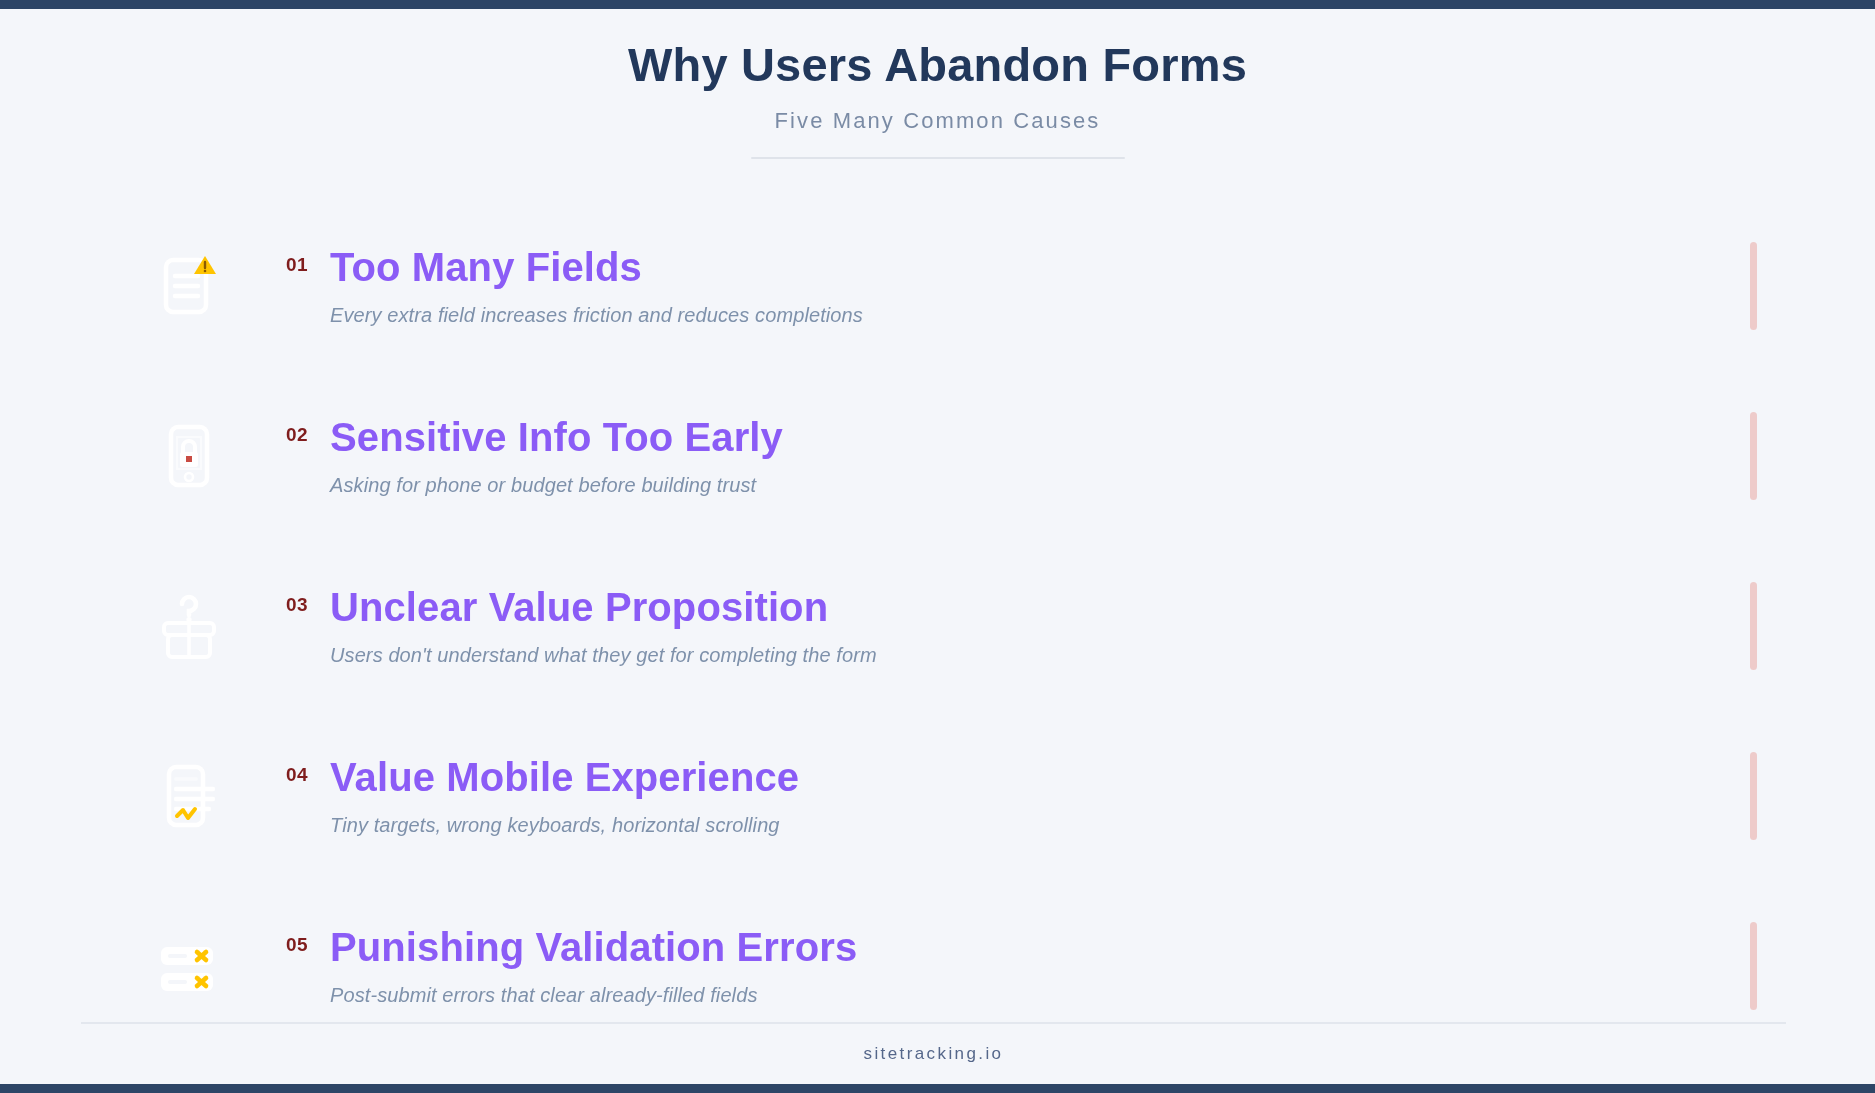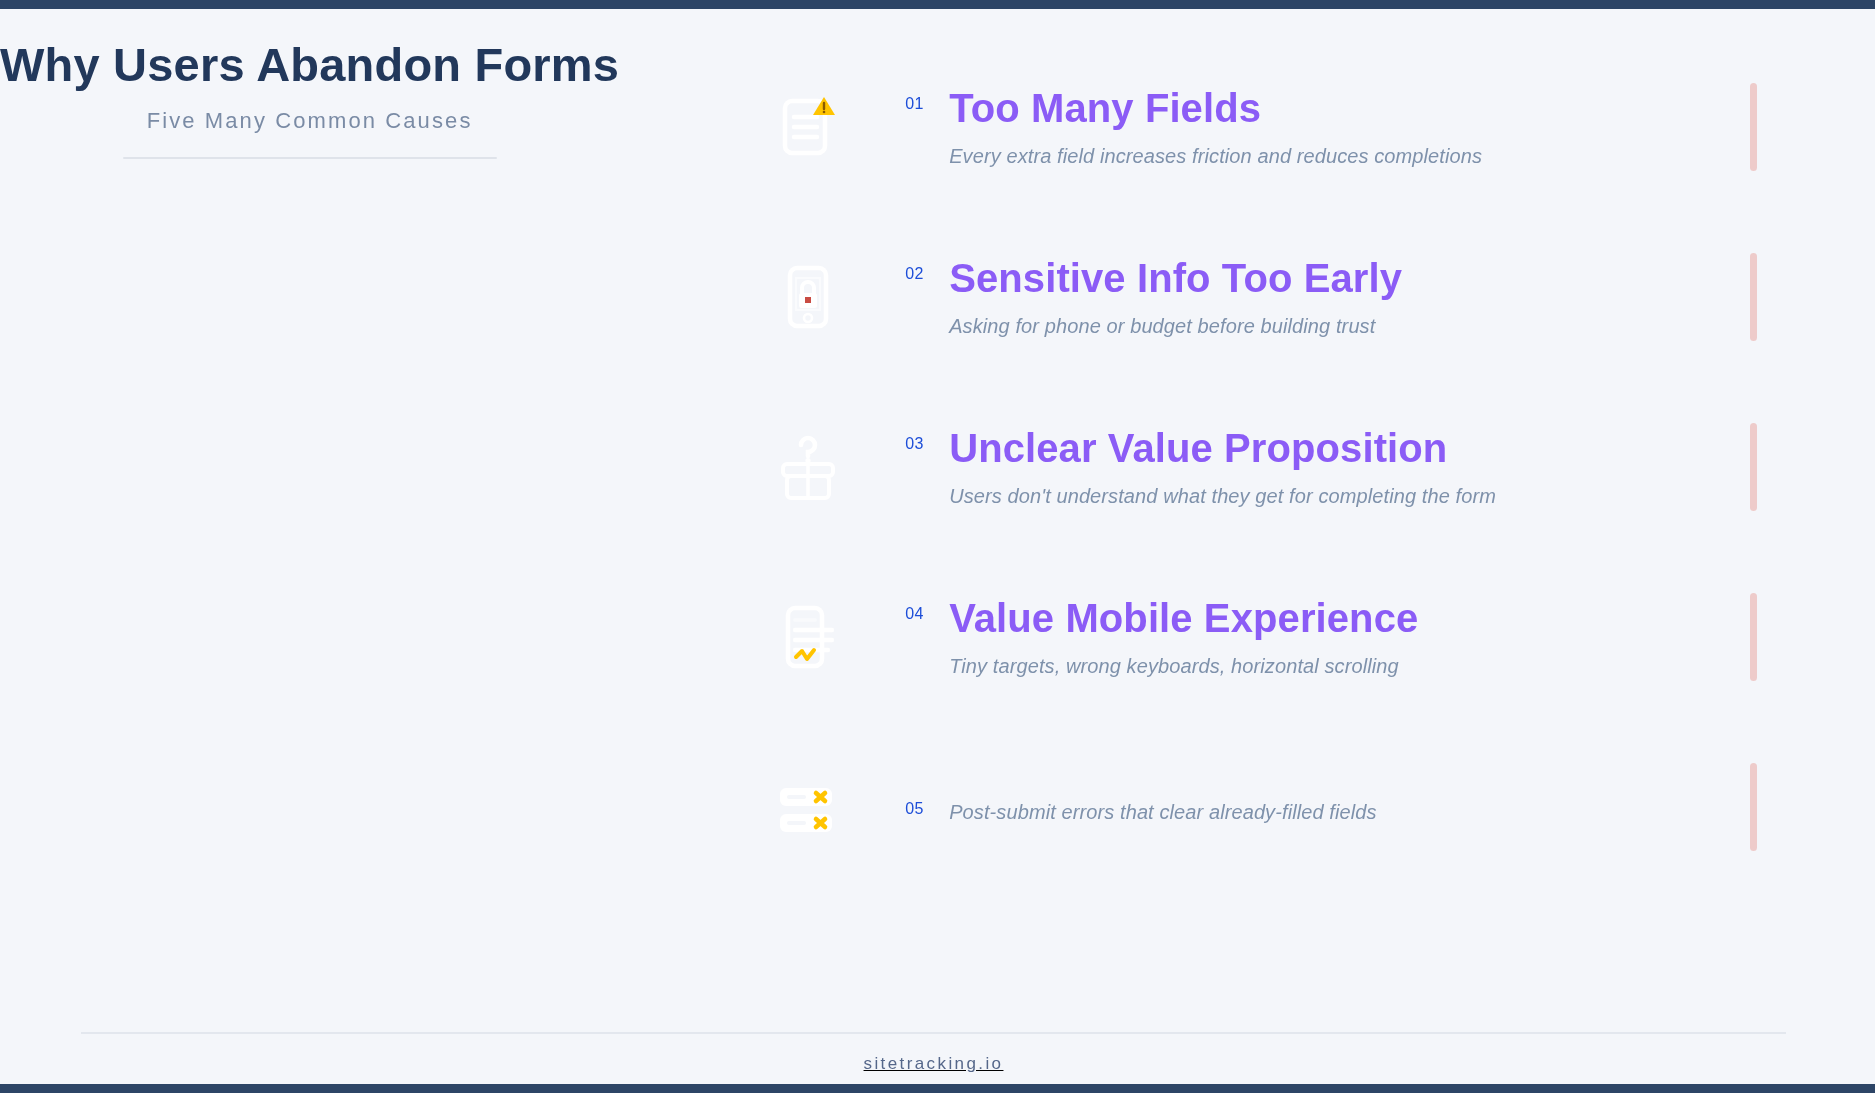--- a/index.html
+++ b/index.html
@@ -16,21 +16,21 @@
     -webkit-font-smoothing: antialiased;
     overflow: hidden;
   }
 
   .page {
     position: relative;
     width: 1875px;
     height: 1093px;
     background: #f4f6fa;
     display: flex;
-    flex-direction: row;
+    flex-direction: column;
   }
 
   
   .top-bar {
     position: absolute;
     top: 0; left: 0;
     width: 100%;
     height: 9px;
     background: #2d4566;
   }
@@ -95,23 +95,23 @@
   }
 
   .row-body {
     display: flex;
     align-items: flex-start;
     margin-left: 58px;
     flex: 1 1 auto;
   }
 
   .row-num {
-    font-size: 16px;
-    font-weight: normal;
-    color: #1d4ed8;
+    font-size: 19px;
+    font-weight: bold;
+    color: #7f1d1d;
     letter-spacing: 0.5px;
     width: 44px;
     flex: 0 0 44px;
     padding-top: 11px;
   }
 
   .row-text { flex: 1 1 auto; }
 
   .row-title {
     font-size: 40px;
@@ -139,22 +139,21 @@
     height: 88px;
     border-radius: 4px;
     background: #eecbca;
   }
 
   
   .footer {
     position: absolute;
     left: 0; right: 8px;
     bottom: 9px;
-    height: 52px;
-    text-decoration: underline;
+    height: 62px;
   }
   .footer-rule {
     width: 1705px;
     height: 2px;
     background: #e3e7ee;
     margin: 0 auto;
   }
   .footer-text {
     text-align: center;
     font-size: 17px;
@@ -277,20 +276,21 @@
           <line x1="17" y1="52" x2="32" y2="52" stroke="#f4f6fa" stroke-width="4" stroke-linecap="round"></line>
           <g stroke="#ffc400" stroke-width="4.6" stroke-linecap="round">
             <line x1="44" y1="48" x2="53" y2="56"></line>
             <line x1="53" y1="48" x2="44" y2="56"></line>
           </g>
         </svg>
       </div>
       <div class="row-body">
         <div class="row-num">05</div>
         <div class="row-text">
+          <div class="row-title">Punishing Validation Errors</div>
           <div class="row-desc">Post-submit errors that clear already-filled fields</div>
         </div>
       </div>
       <div class="row-bar"></div>
     </div>
 
   </div>
 
   <div class="footer">
     <div class="footer-rule"></div>

